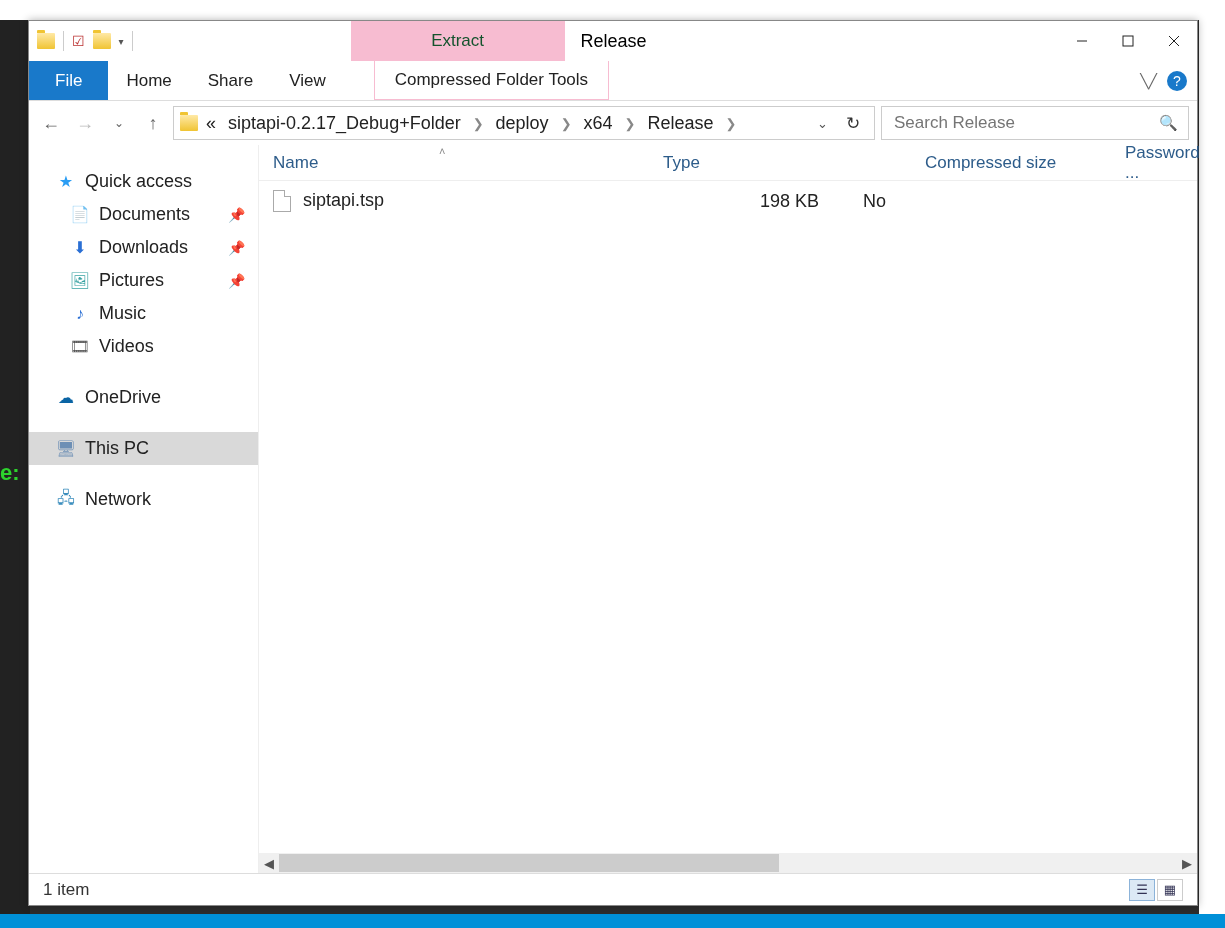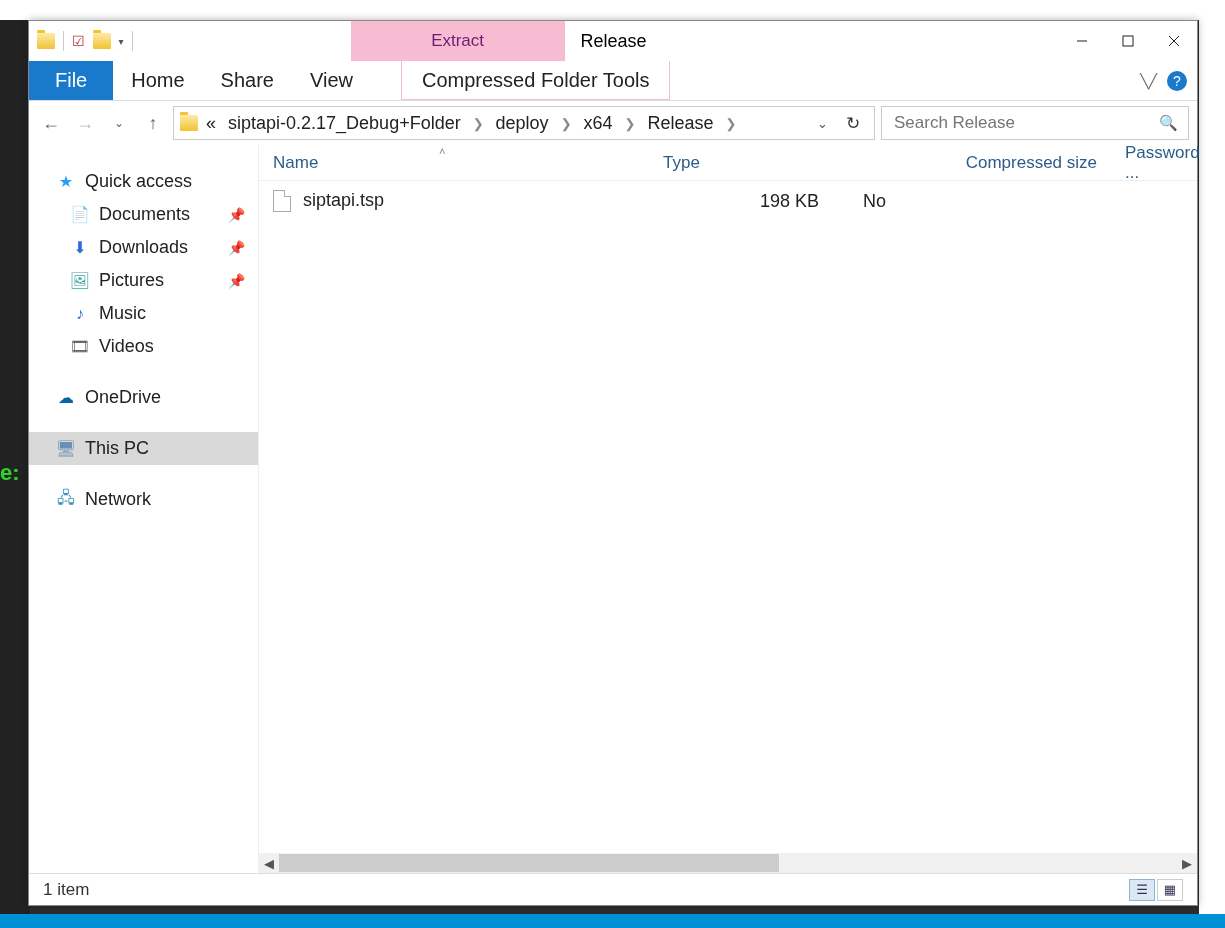--- a/index.html
+++ b/index.html
@@ -17,29 +17,29 @@
   }
 
   
   .titlebar { height:40px; display:flex; align-items:stretch; }
   .qat { display:flex; align-items:center; gap:8px; padding:0 8px; }
   .folder-icon { width:18px; height:16px; background:linear-gradient(#ffe9a6,#f0c433); border-radius:1px; position:relative; }
   .folder-icon::before { content:""; position:absolute; top:-3px; left:0; width:8px; height:3px; background:#f0c433; border-radius:1px 1px 0 0;}
   .qat-sep { width:1px; height:20px; background:#ccc; }
   .check-icon { font-size:14px; color:#b33; }
   .caret { font-size:10px; color:#555; }
-  .context-tab { flex:0 0 214px; background:#f7bcd1; color:#701a75; display:flex; align-items:center; justify-content:center; font-size:17px; margin-left:210px;}
+  .context-tab { flex:0 0 214px; background:#f7bcd1; color:#14532d; display:flex; align-items:center; justify-content:center; font-size:17px; margin-left:210px;}
   .win-title { flex:1; display:flex; align-items:center; padding-left:16px; font-size:18px; color:#000;}
   .win-controls { display:flex; }
   .win-btn { width:46px; display:flex; align-items:center; justify-content:center; font-size:15px; color:#222; cursor:default;}
   .win-btn svg { stroke:#222; stroke-width:1; fill:none;}
 
   
   .ribbon { height:40px; display:flex; align-items:stretch; border-bottom:1px solid #ddd;}
-  .tab { padding:0 18px; display:flex; align-items:center; font-size:20px; color:#222; }
+  .tab { padding:0 18px; display:flex; align-items:center; font-size:17px; color:#222; }
   .tab.file { background:#1979ca; color:#fff; padding:0 26px;}
   .tab.context { background:#fff; color:#222; border:1px solid #f7bcd1; border-top:none; margin-left:30px; padding:0 20px;}
   .ribbon-right { margin-left:auto; display:flex; align-items:center; gap:10px; padding-right:10px;}
   .chev { font-size:14px; color:#666;}
   .help { width:20px; height:20px; border-radius:50%; background:#1979ca; color:#fff; font-size:14px; display:flex; align-items:center; justify-content:center;}
 
   
   .navbar { height:44px; display:flex; align-items:center; gap:6px; padding:4px 8px;}
   .nav-btn { width:28px; height:28px; display:flex; align-items:center; justify-content:center; color:#666; font-size:18px;}
   .nav-btn.disabled { color:#bbb;}
@@ -71,21 +71,21 @@
   .ic.vid{ color:#555;}
   .ic.od{ color:#0a64a4;}
   .ic.pc{ color:#6d8fb5;}
   .ic.net{ color:#3a8dbd;}
 
   .content { flex:1; display:flex; flex-direction:column; min-width:0;}
   .cols { height:36px; display:flex; align-items:center; border-bottom:1px solid #eee; color:#2d5c8a; font-size:17px;}
   .col { padding:0 14px;}
   .col.name{ flex:0 0 390px; position:relative;}
   .col.type{ flex:0 0 262px;}
-  .col.size{ flex:0 0 200px; text-align:right;}
+  .col.size{ flex:0 0 200px; text-align:left;}
   .col.pass{ flex:1;}
   .sort-ind { position:absolute; left:180px; top:-8px; font-size:11px; color:#888;}
   .rows { flex:1; overflow:hidden;}
   .row { height:40px; display:flex; align-items:center; font-size:18px; color:#222;}
   .cell { padding:0 14px;}
   .cell.name{ flex:0 0 390px; display:flex; gap:12px;}
   .cell.type{ flex:0 0 262px;}
   .cell.size{ flex:0 0 200px; text-align:right; padding-right:30px;}
   .cell.pass{ flex:1;}
   .file-icon { width:18px; height:22px; border:1px solid #aaa; background:#fff; position:relative;}

